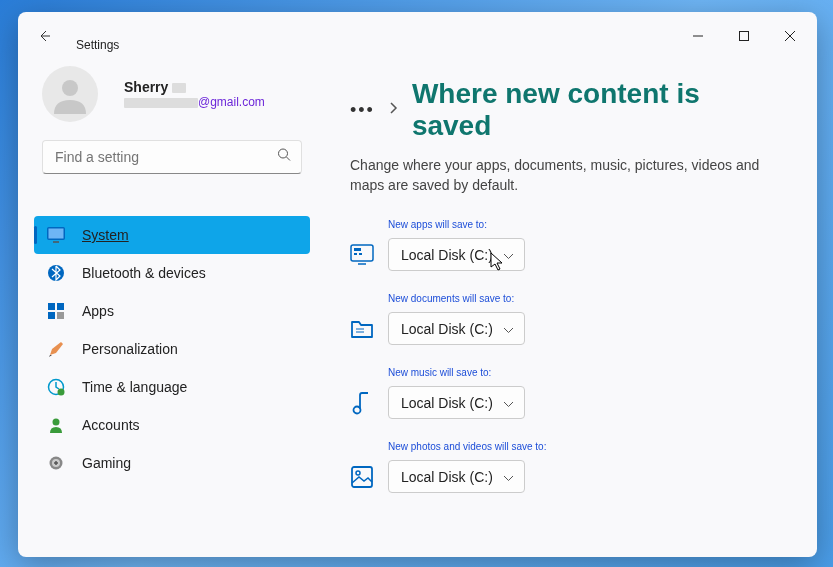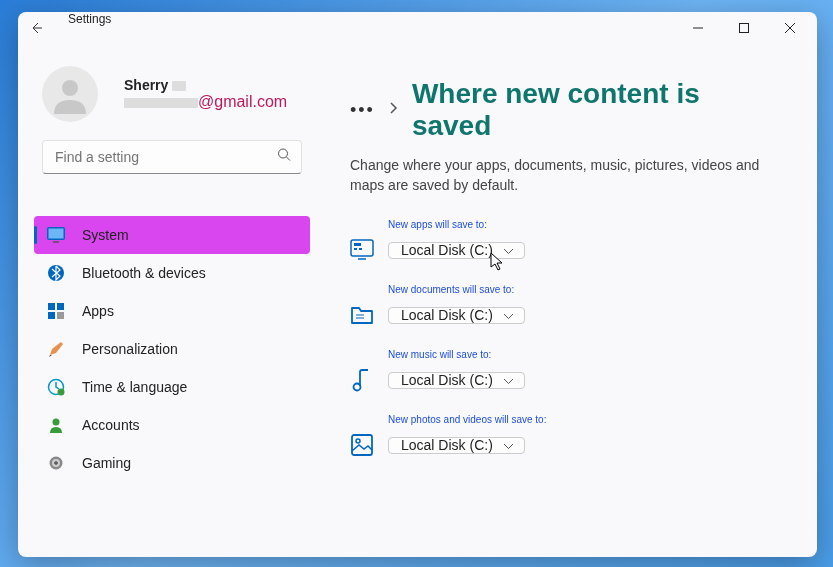--- a/index.html
+++ b/index.html
@@ -1,49 +1,49 @@
 <!DOCTYPE html>
 <html><head>
 <meta charset="utf-8">
 <style>
 * { box-sizing: border-box; margin: 0; padding: 0; font-family: "Segoe UI", -apple-system, sans-serif; }
 body { background: linear-gradient(135deg, #2a7dd8 0%, #6eb5f5 50%, #4a9de8 100%); width: 833px; height: 567px; overflow: hidden; position: relative; }
 .window { position: absolute; left: 18px; top: 12px; width: 799px; height: 545px; background: #f9f9fb; border-radius: 8px; box-shadow: 0 8px 32px rgba(0,0,0,0.3); display: flex; flex-direction: column; overflow: hidden; }
-.titlebar { height: 40px; display: flex; align-items: flex-start; padding: 0 4px 0 2px; }
+.titlebar { height: 40px; display: flex; align-items: flex-end; padding: 0 4px 0 10px; }
 .back-btn { width: 32px; height: 32px; display: flex; align-items: center; justify-content: center; border-radius: 4px; cursor: pointer; }
 .title-text { font-size: 12px; margin-left: 16px; color: #222; }
 .win-controls { margin-left: auto; display: flex; }
 .win-btn { width: 46px; height: 32px; display: flex; align-items: center; justify-content: center; cursor: pointer; }
 .content { flex: 1; display: flex; overflow: hidden; }
 .sidebar { width: 300px; padding: 6px 0 0 0; display: flex; flex-direction: column; }
 .user { display: flex; align-items: center; padding: 8px 16px 18px 24px; }
 .avatar { width: 56px; height: 56px; border-radius: 50%; background: #e8e8e8; display: flex; align-items: center; justify-content: center; }
 .user-info { margin-left: 26px; }
 .user-name { font-size: 14px; font-weight: 600; color: #222; }
-.user-email { font-size: 16px; color: #be185d; }
+.user-email { font-size: 12px; color: #6d28d9; }
 .search-wrap { padding: 0 16px 14px 24px; }
 .search { position: relative; }
 .search input { width: 100%; height: 34px; border: 1px solid #e0e0e0; border-bottom: 1px solid #888; border-radius: 4px; padding: 0 36px 0 12px; font-size: 14px; background: #fdfdfd; outline: none; }
 .search-icon { position: absolute; right: 10px; top: 50%; transform: translateY(-50%); }
 .nav { margin-top: 28px; padding: 0 8px 0 16px; }
 .nav-item { height: 38px; display: flex; align-items: center; padding: 0 12px; border-radius: 4px; cursor: pointer; position: relative; font-size: 14px; color: #222; }
-.nav-item.active { background: #d946ef; }
+.nav-item.active { background: #0ea5e9; text-decoration: underline; }
 .nav-item.active::before { content: ""; position: absolute; left: 0; top: 10px; bottom: 10px; width: 3px; background: #0067c0; border-radius: 2px; }
 .nav-icon { width: 20px; height: 20px; margin-right: 16px; display: flex; align-items: center; justify-content: center; }
 .main { flex: 1; padding: 26px 32px 0 32px; overflow: hidden; }
 .breadcrumb { display: flex; align-items: center; gap: 14px; margin-bottom: 14px; }
 .bc-dots { font-size: 18px; color: #333; letter-spacing: 2px; cursor: pointer; }
 .bc-chev { color: #555; }
 .bc-title { font-size: 28px; font-weight: 600; color: #0f766e; }
 .desc { font-size: 14px; color: #444; margin-bottom: 24px; line-height: 1.4; max-width: 440px; }
 .setting { margin-bottom: 22px; }
 .setting-label { font-size: 10px; color: #1d4ed8; margin-left: 38px; margin-bottom: 8px; }
 .setting-row { display: flex; align-items: center; gap: 14px; }
 .setting-icon { width: 24px; height: 24px; display: flex; align-items: center; justify-content: center; }
-.dropdown { border: 1px solid #ccc; border-radius: 4px; background: #fdfdfd; height: 17px; min-width: 128px; display: flex; align-items: center; padding: 0 10px 0 12px; font-size: 14px; color: #222; cursor: pointer; }
+.dropdown { border: 1px solid #ccc; border-radius: 4px; background: #fdfdfd; height: 33px; min-width: 128px; display: flex; align-items: center; padding: 0 10px 0 12px; font-size: 14px; color: #222; cursor: pointer; }
 .dd-chev { margin-left: auto; padding-left: 10px; }
 .cursor { position: absolute; left: 490px; top: 252px; pointer-events: none; z-index: 99; }
 .redact { display: inline-block; background: #ddd; width: 74px; height: 10px; vertical-align: middle; border-radius: 1px; }
 </style>
 </head>
 <body>
 
 <div class="window">
   <div class="titlebar">
     <div class="back-btn">

